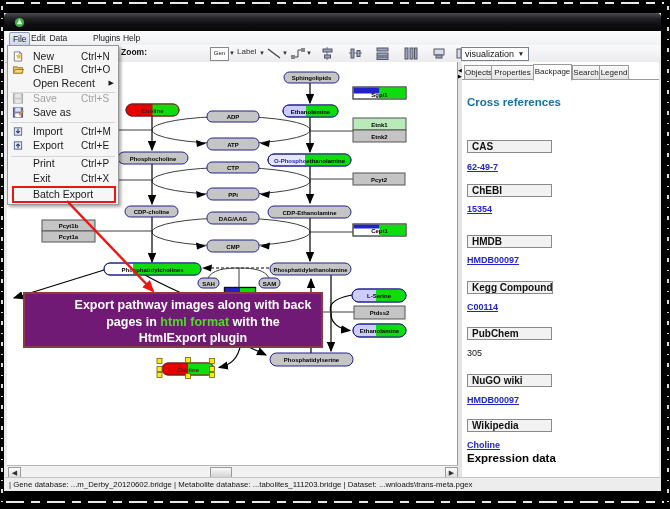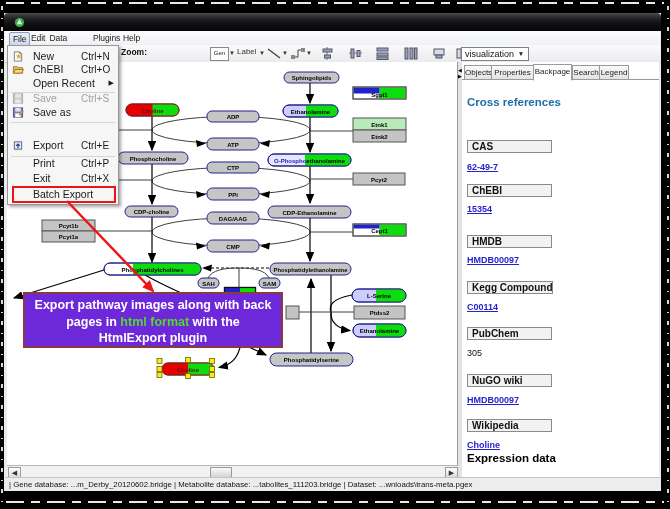--- a/index.html
+++ b/index.html
@@ -33,22 +33,22 @@
 
 #popup{left:7px;top:45px;width:110px;height:158px;background:#f6f6f6;border:1px solid #979797;box-shadow:2px 2px 3px rgba(0,0,0,.35);z-index:30;}
 .pm{position:absolute;left:0;width:110px;height:13px;font-size:10.5px;color:#1a1a1a;}
 .pm .t{position:absolute;left:25px;top:0;line-height:13px;}
 .pm .k{position:absolute;left:73px;top:0;line-height:13px;font-size:10px;}
 .pm.gray{color:#a0a0a0;}
 .psep{position:absolute;left:3px;width:104px;height:1px;background:#d6d6d6;}
 .picon{position:absolute;left:4px;top:1px;width:12px;height:11px;}
 #redrect{left:12px;top:186px;width:100px;height:13px;border:2px solid #ee1414;z-index:31;}
 
-#callout{left:23px;top:292px;width:256px;height:49px;background:#6d28d9;border:2px solid #8d3a3e;z-index:25;
-  color:#fff;font-weight:bold;font-size:12.5px;text-align:center;line-height:16.5px;padding-top:3px;}
+#callout{left:23px;top:292px;width:256px;height:49px;background:#701a75;border:2px solid #8d3a3e;z-index:25;
+  color:#fff;font-weight:bold;font-size:12.5px;text-align:center;line-height:16.5px;padding-top:3px;padding-left:40px;}
 #callout .g{color:#52d929;}
 
 .tab{position:absolute;top:65px;height:13px;background:linear-gradient(180deg,#fafafa,#e3e3e3);border:1px solid #9a9a9a;font-size:8px;line-height:13px;text-align:center;color:#222;overflow:hidden;}
 .tab.active{background:#fff;height:15px;top:64px;border-bottom:1px solid #fff;z-index:2;}
 #tabline{left:462px;top:79px;width:197px;height:1px;background:#9a9a9a;}
 #crossref{left:467px;top:96px;font-size:11.5px;font-weight:bold;color:#1c6ea4;}
 .hdr{position:absolute;left:467px;width:79px;height:11px;border:1px solid #8a8a8a;background:#f2f2f2;font-size:10px;font-weight:bold;color:#111;padding:0 0 0 4px;line-height:11px;white-space:nowrap;overflow:hidden;}
 .lnk{position:absolute;left:467px;font-size:9px;font-weight:bold;color:#2424cc;text-decoration:underline;}
 .ptxt{position:absolute;left:467px;font-size:9px;color:#111;}
 #expdata{left:467px;top:452px;font-size:11.5px;font-weight:bold;color:#000;}
@@ -398,20 +398,28 @@
   <div class="pm" style="top:60px;">
       <svg class="picon" viewBox="0 0 12 12">
         <rect x="1" y="1" width="10" height="10" fill="#7f84b0" stroke="#4a4f7a"></rect>
         <rect x="3" y="1" width="6" height="4" fill="#dfe2ef"></rect>
         <rect x="3" y="7" width="6" height="4" fill="#fff"></rect>
         <path d="M7 8 l4 -4 l1.2 1.2 l-4 4 Z" fill="#d8a23a" stroke="#8a6515" stroke-width="0.4"></path>
       </svg>
       <span class="t">Save as</span>
     </div>
   <div class="psep" style="top:75.5px;"></div>
+  <div class="pm" style="top:79px;">
+      <svg class="picon" viewBox="0 0 12 12">
+        <rect x="2" y="2" width="8" height="8" fill="#e5e9f2" stroke="#55628a"></rect>
+        <path d="M6 3 v4 M4 5.5 L6 7.5 L8 5.5" stroke="#2b3a77" fill="none" stroke-width="1.2"></path>
+      </svg>
+      <span class="t">Import</span>
+      <span class="k">Ctrl+M</span>
+    </div>
   <div class="pm" style="top:93px;">
       <svg class="picon" viewBox="0 0 12 12">
         <rect x="2" y="2" width="8" height="8" fill="#e5e9f2" stroke="#55628a"></rect>
         <path d="M6 9 v-4 M4 6.5 L6 4.5 L8 6.5" stroke="#2b3a77" fill="none" stroke-width="1.2"></path>
       </svg>
       <span class="t">Export</span>
       <span class="k">Ctrl+E</span>
     </div>
   <div class="psep" style="top:109.5px;"></div>
   <div class="pm" style="top:111px;">

